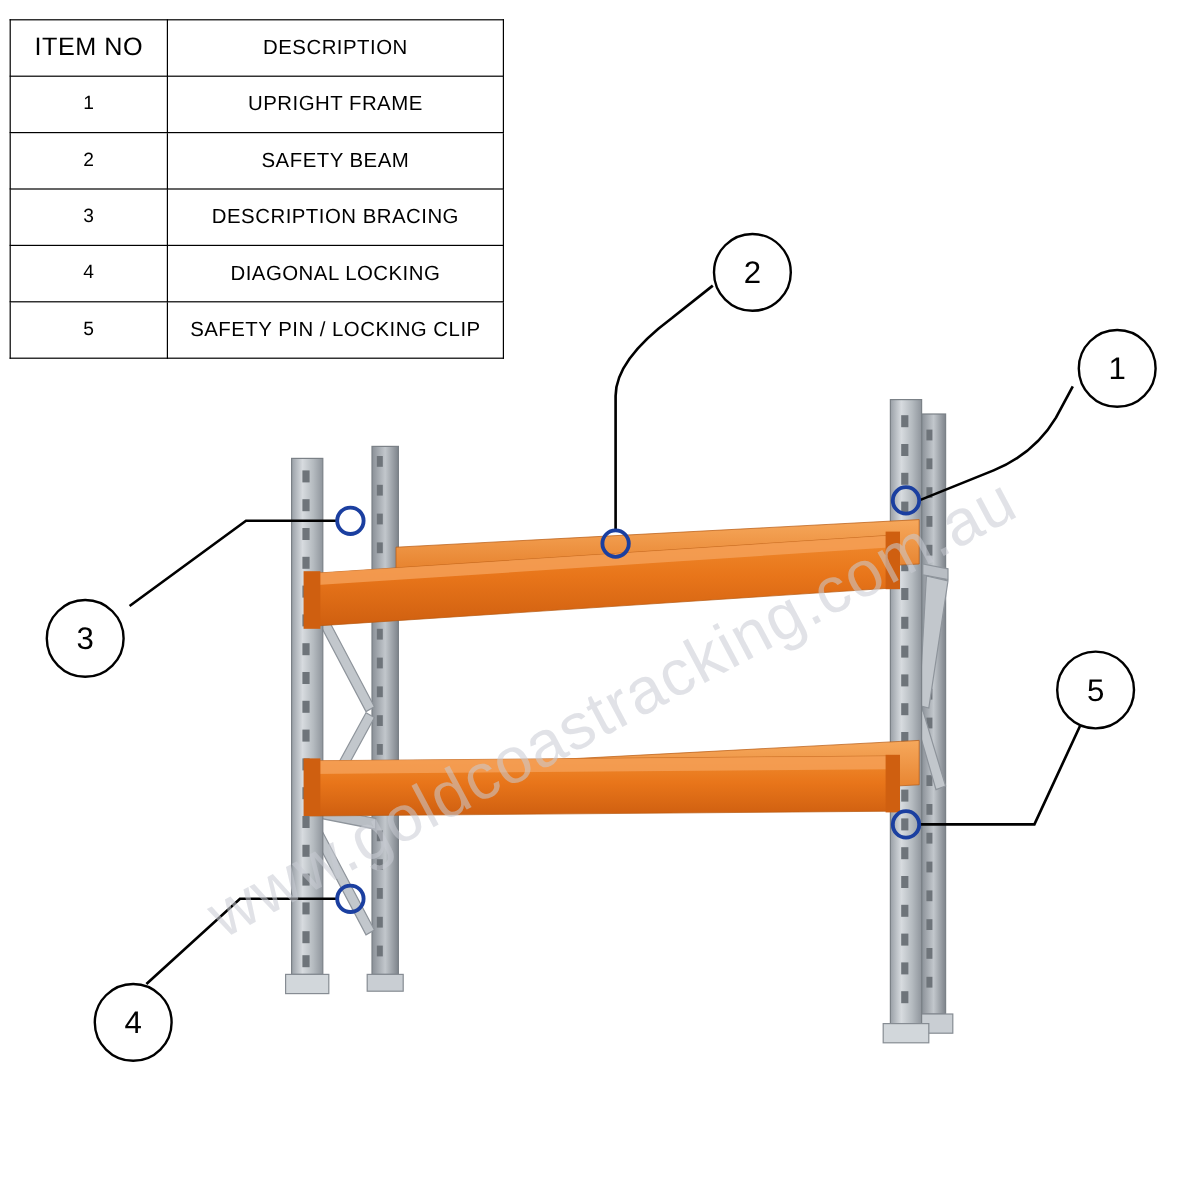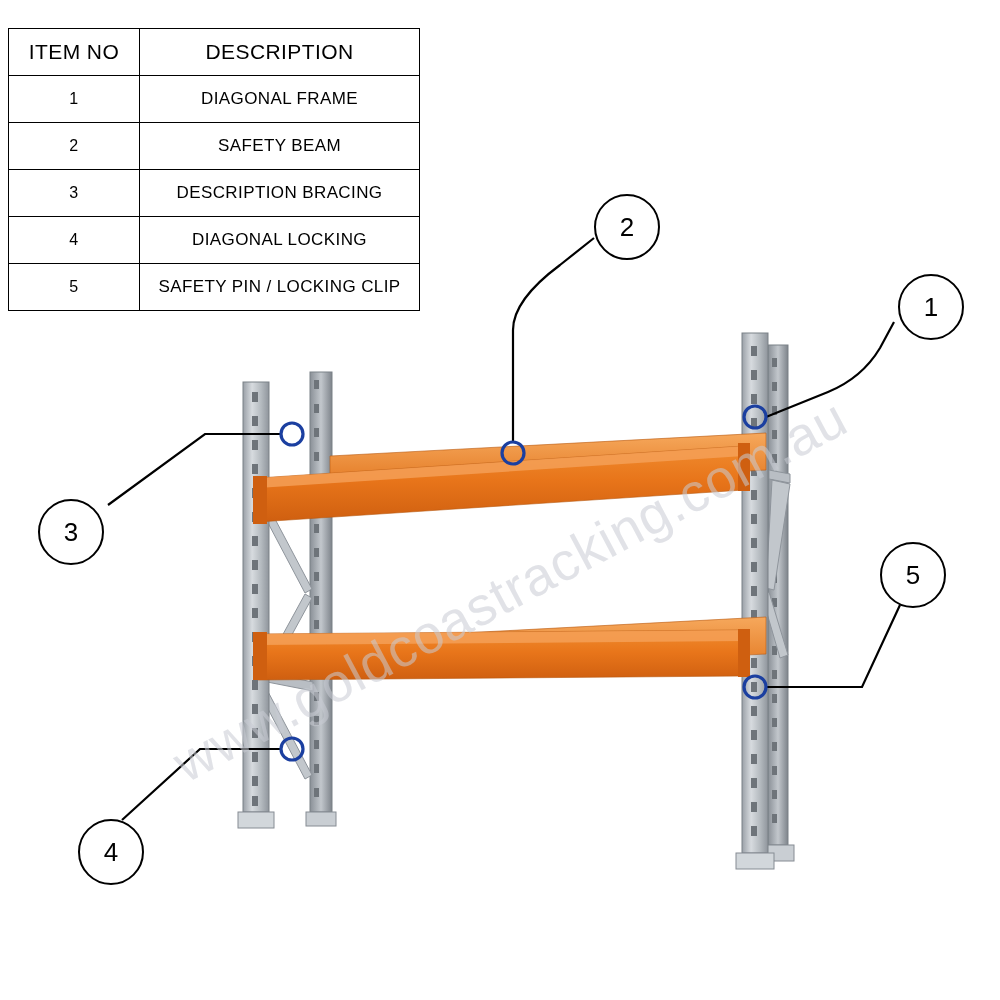--- a/index.html
+++ b/index.html
@@ -13,35 +13,35 @@
     position: relative;
     overflow: hidden;
     font-family: "Liberation Sans", sans-serif;
     color: #000000;
   }
 
   
   #parts-table {
     position: absolute;
     left: 8px;
-    top: 28px;
+    top: 16px;
     width: 412px;
     border-collapse: collapse;
     table-layout: fixed;
   }
   #parts-table td, #parts-table th {
     border: 1.5px solid #000000;
     text-align: center;
     vertical-align: middle;
     font-weight: normal;
     letter-spacing: 0.4px;
   }
   #parts-table thead th {
     height: 44px;
-    font-size: 21px;
+    font-size: 17px;
   }
   #parts-table thead th.col-item {
     font-size: 21px;
     width: 128px;
   }
   #parts-table tbody td {
     height: 44px;
     font-size: 17px;
   }
   #parts-table tbody td.col-item {
@@ -99,21 +99,21 @@
 <table id="parts-table">
   <thead>
     <tr>
       <th class="col-item">ITEM NO</th>
       <th class="col-desc">DESCRIPTION</th>
     </tr>
   </thead>
   <tbody>
     <tr>
       <td class="col-item">1</td>
-      <td class="col-desc">DIAGONAL FRAME</td>
+      <td class="col-desc">UPRIGHT FRAME</td>
     </tr>
     <tr>
       <td class="col-item">2</td>
       <td class="col-desc">SAFETY BEAM</td>
     </tr>
     <tr>
       <td class="col-item">3</td>
       <td class="col-desc">DESCRIPTION BRACING</td>
     </tr>
     <tr>

